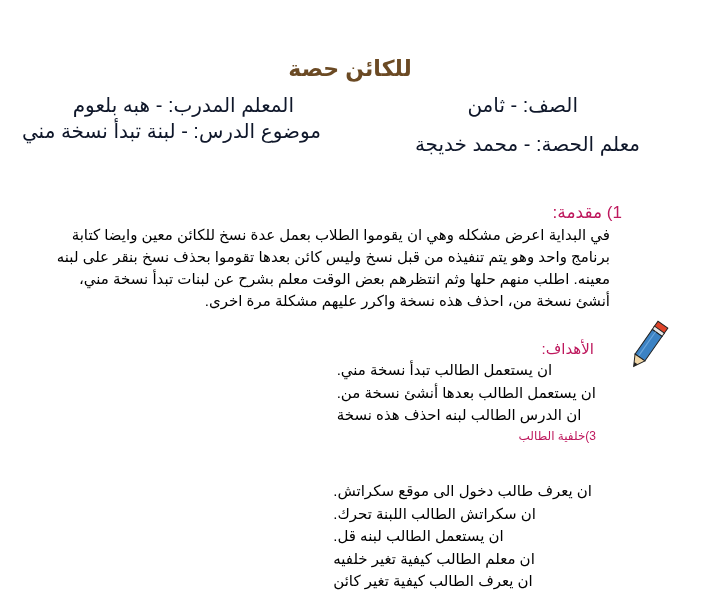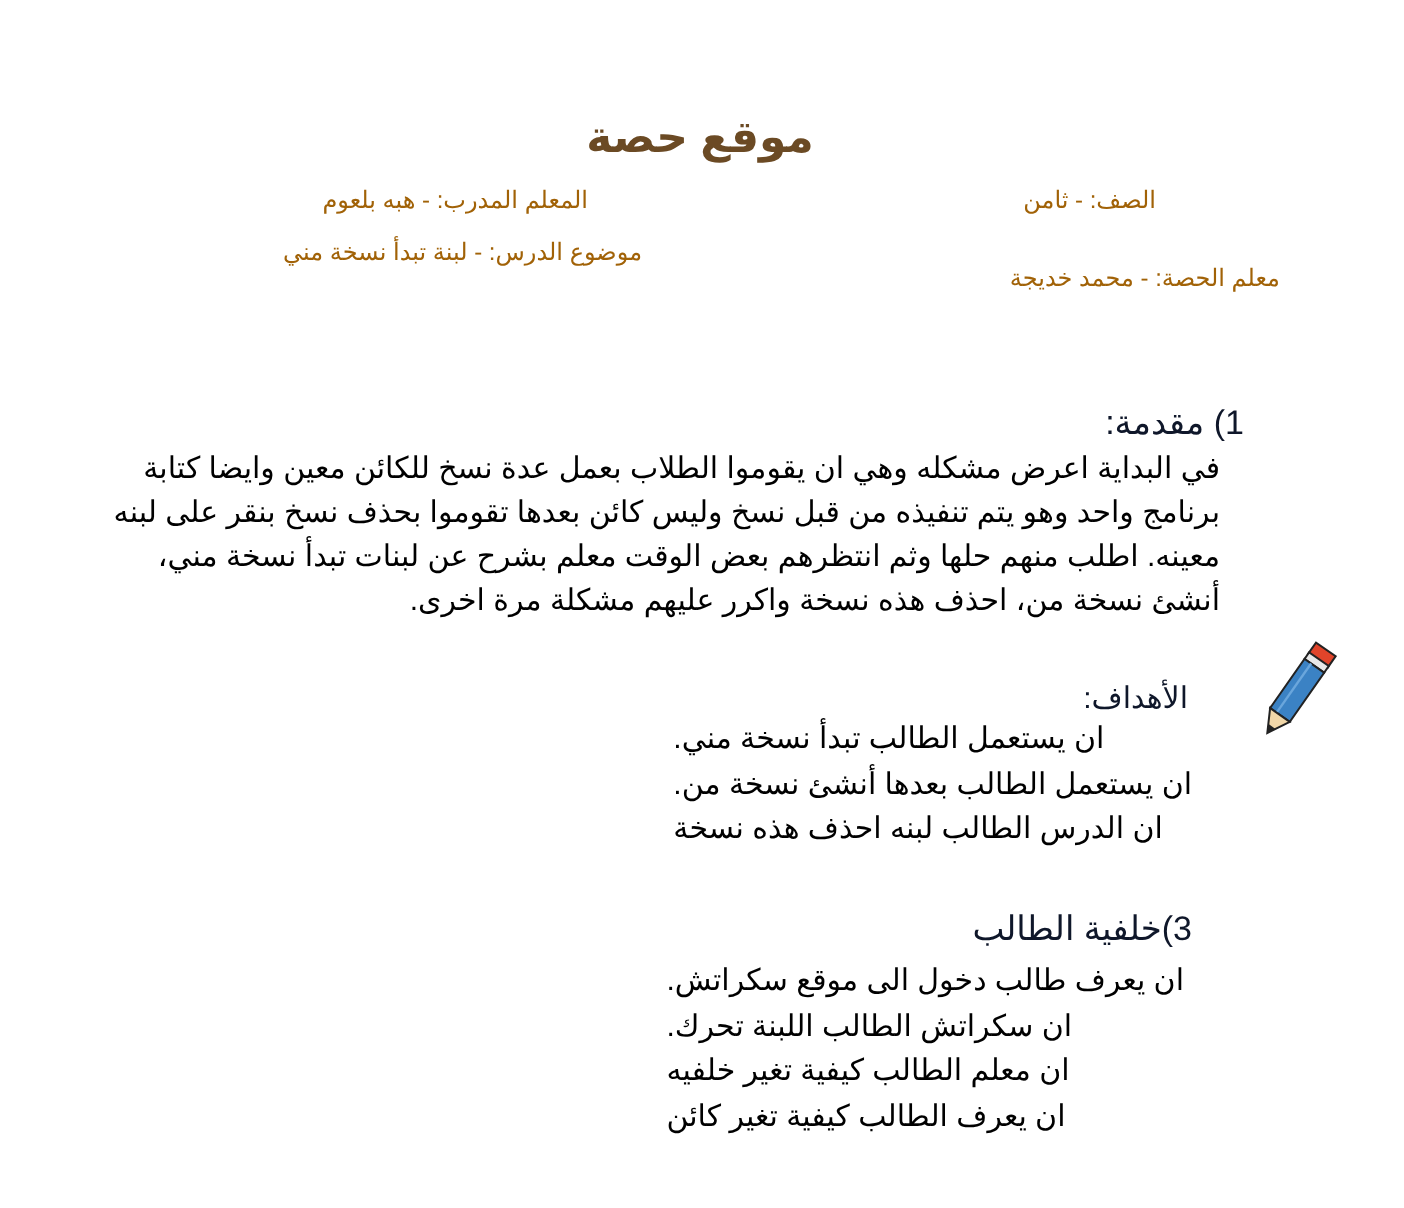--- a/index.html
+++ b/index.html
@@ -18,28 +18,28 @@
     .abs { position: absolute; white-space: nowrap; }
     .title {
       left: 250px; top: 56px; width: 200px;
       text-align: center;
       font-size: 22px;
       font-weight: bold;
       color: #6b4a24;
       direction: rtl;
     }
     .meta {
-      font-size: 12px;
-      color: #a16207;
+      font-size: 20px;
+      color: #0f172a;
       direction: rtl;
       text-align: right;
     }
     .heading {
       font-size: 16px;
-      color: #0f172a;
+      color: #be185d;
       direction: rtl;
       text-align: right;
     }
     .para {
       position: absolute;
       right: 92px;
       top: 224px;
       width: 580px;
       direction: rtl;
       text-align: right;
@@ -61,21 +61,21 @@
       top: 318px;
       width: 44px;
       height: 56px;
     }
   </style>
 </head>
 <body>
 
 <div>
 
-  <div class="abs title">موقع حصة</div>
+  <div class="abs title">للكائن حصة</div>
 
   <div class="abs meta" style="right:124px; top:93px;">الصف: - ثامن</div>
   <div class="abs meta" style="right:408px; top:93px;">المعلم المدرب: - هبه بلعوم</div>
   <div class="abs meta" style="right:62px; top:132px;">معلم الحصة: - محمد خديجة</div>
   <div class="abs meta" style="right:381px; top:119px;">موضوع الدرس: - لبنة تبدأ نسخة مني</div>
 
   <div class="abs heading" style="right:80px; top:202px; font-size:17px;">1) مقدمة:</div>
   <div class="para">
     <span class="ln">في البداية اعرض مشكله وهي ان يقوموا الطلاب بعمل عدة نسخ للكائن معين وايضا كتابة</span>
     <span class="ln">برنامج واحد وهو يتم تنفيذه من قبل نسخ وليس كائن بعدها تقوموا بحذف نسخ بنقر على لبنه</span>
@@ -96,21 +96,22 @@
     </svg>
   </div>
 
   <div class="abs heading" style="right:108px; top:340px; font-size:15px;">الأهداف:</div>
   <div class="list" style="right:106px; top:359px;">
     <span class="ln">ان يستعمل الطالب تبدأ نسخة مني.</span>
     <span class="ln">ان يستعمل الطالب بعدها أنشئ نسخة من.</span>
     <span class="ln">ان الدرس الطالب لبنه احذف هذه نسخة</span>
   </div>
 
-  <div class="abs heading" style="right:106px; top:455px; font-size:17px;">3)خلفية الطالب</div>
+  <div class="abs heading" style="right:106px; top:429px; font-size:12px;">3)خلفية الطالب</div>
   <div class="list" style="right:110px; top:480px;">
     <span class="ln"> ان يعرف طالب دخول الى موقع سكراتش.</span>
     <span class="ln">ان سكراتش الطالب اللبنة تحرك.</span>
+    <span class="ln">ان يستعمل الطالب لبنه قل.</span>
     <span class="ln">ان معلم الطالب كيفية تغير خلفيه</span>
     <span class="ln">ان يعرف الطالب كيفية تغير كائن</span>
   </div>
 
 </div>
 
 </body></html>

